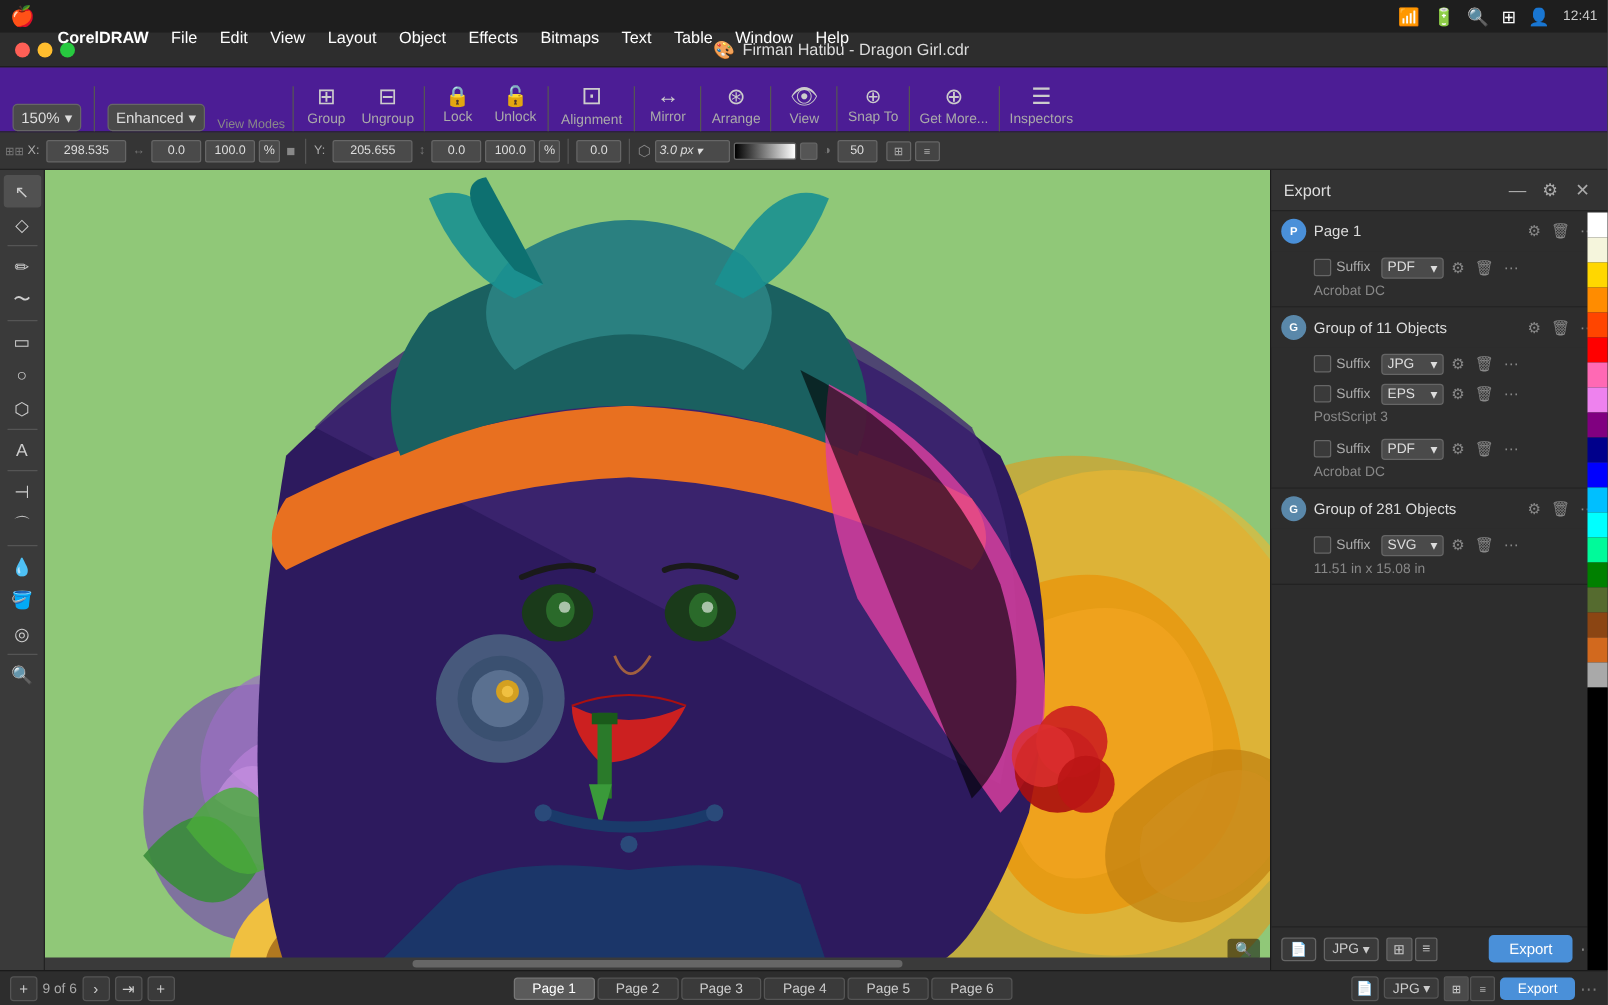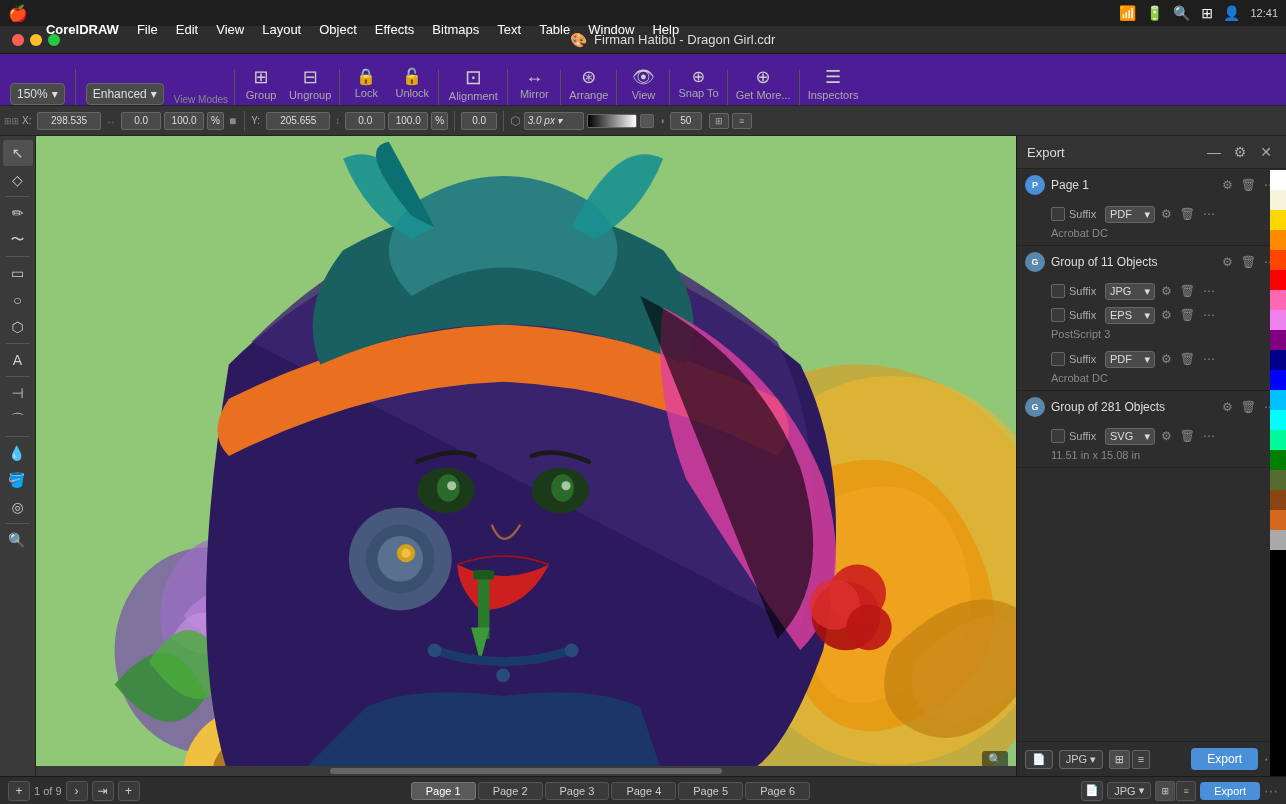--- a/index.html
+++ b/index.html
@@ -823,21 +823,21 @@
       <div style="height:20px;background:#8b4513;cursor:pointer;"></div>
       <div style="height:20px;background:#d2691e;cursor:pointer;"></div>
       <div style="height:20px;background:#a9a9a9;cursor:pointer;"></div>
       <div style="flex:1;background:#000;cursor:pointer;"></div>
     </div>
   </div>
 </div>
 
 <div class="statusbar">
   <div class="statusbar-btn">+</div>
-  <span style="color:#aaa;font-size:11px;">1 of 9</span>
+  <span style="color:#aaa;font-size:11px;">9 of 6</span>
   <div class="statusbar-btn">›</div>
   <div class="statusbar-btn">⇥</div>
   <div class="statusbar-btn">+</div>
   <div class="page-tabs">
     <div class="page-tab active">Page 1</div>
     <div class="page-tab">Page 2</div>
     <div class="page-tab">Page 3</div>
     <div class="page-tab">Page 4</div>
     <div class="page-tab">Page 5</div>
     <div class="page-tab">Page 6</div>

